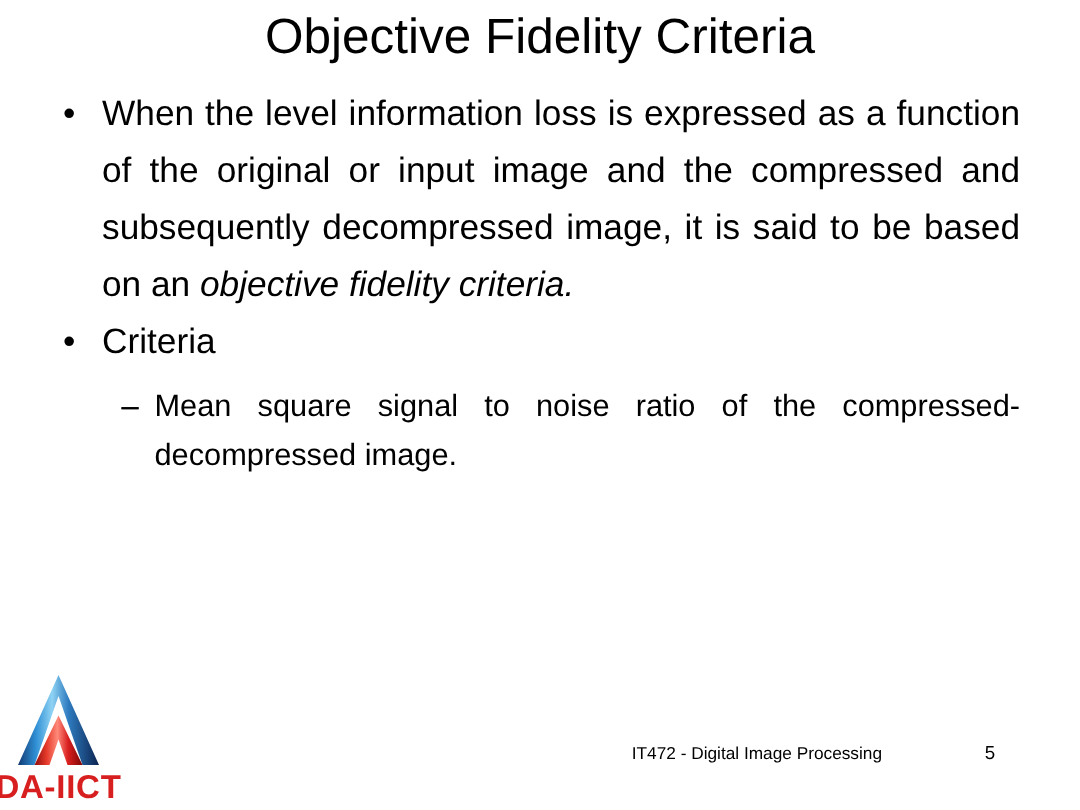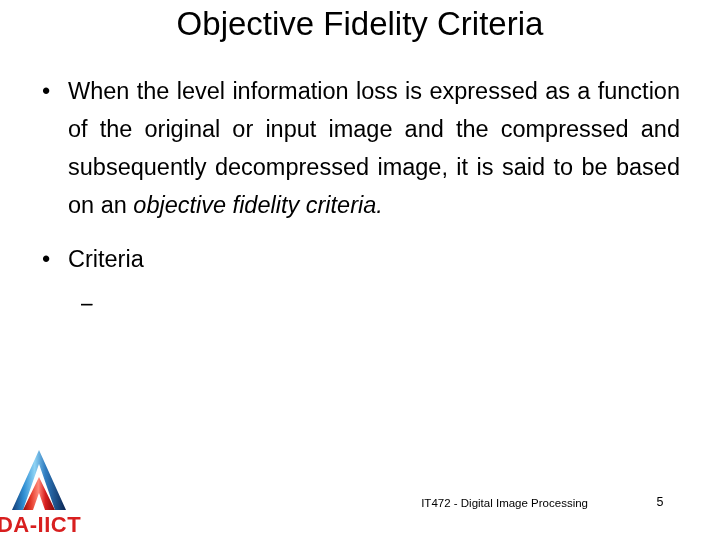--- a/index.html
+++ b/index.html
@@ -50,21 +50,20 @@
   }
   .bullet-l1 .marker {
     position: absolute;
     left: 12px;
     top: 0;
     font-size: 23.5px;
     line-height: 38px;
   }
   .bullet-l1 .para {
     display: block;
-    margin-top: 16px;
   }
 
   .bullet-l1.no-justify {
     text-align: left;
   }
 
   .sub-list {
     margin-top: 8px;
   }
   .bullet-l2 {
@@ -135,20 +134,21 @@
       <span class="marker">•</span>
       <span class="para">Criteria</span>
     </div>
 
     <div class="sub-list">
       <div class="bullet-l2">
         <span class="marker">–</span>
       </div>
       <div class="bullet-l2">
         <span class="marker">–</span>
+        <span class="para">Mean square signal to noise ratio of the compressed-decompressed image.</span>
       </div>
     </div>
 
   </div>
 
   <div class="footer-center">IT472 - Digital Image Processing</div>
 
   <div class="footer-page">5</div>
 
   <div class="logo">

